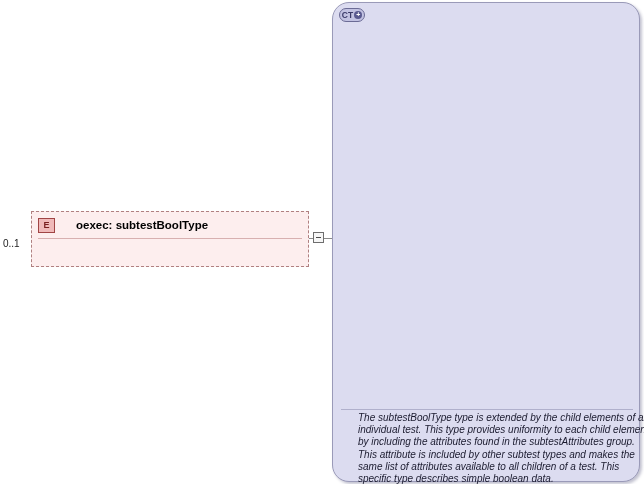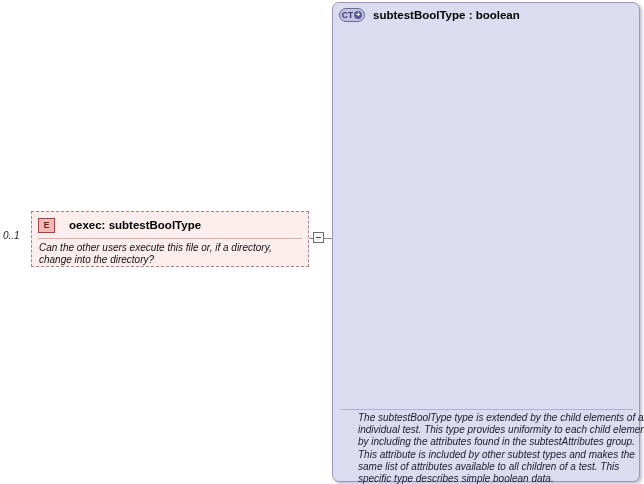--- a/index.html
+++ b/index.html
@@ -24,49 +24,49 @@
   #element-header{
     position:absolute;left:0;top:0;right:0;height:26px;
     display:flex;align-items:center;padding-left:6px;box-sizing:border-box;
   }
   .badge-e{
     width:17px;height:15px;border:1px solid #a04444;background:#f0b9b9;
     color:#7a1f1f;font-size:9px;font-weight:bold;
     display:flex;align-items:center;justify-content:center;
     box-sizing:border-box;
   }
-  #element-name{margin-left:14px;font-size:11.5px;font-weight:bold;color:#000;}
+  #element-name{margin-left:21px;font-size:11.5px;font-weight:bold;color:#000;}
   #element-type{font-size:11.5px;font-weight:bold;color:#000;}
   #element-divider{
     position:absolute;left:6px;right:6px;top:26px;height:1px;background:#d8b0b0;
   }
   #element-doc{
     position:absolute;left:7px;right:7px;top:30px;
     font-style:italic;font-size:10px;line-height:12px;color:#111;
   }
   #cardinality{
-    position:absolute;left:3px;top:230px;font-style:italic;font-size:10px;color:#222;
+    position:absolute;left:3px;top:238px;font-size:10px;color:#222;
   }
   
   #conn-line-a{position:absolute;left:309px;top:238px;width:5px;height:1px;background:#8a8a8a;}
   #conn-box{
     position:absolute;left:313px;top:232px;width:11px;height:11px;
     border:1px solid #6e6e6e;background:#f6f6f6;box-sizing:border-box;
   }
   #conn-box:before{
     content:"";position:absolute;left:2px;top:4px;width:5px;height:1px;background:#4a4a4a;
   }
   #conn-line-b{position:absolute;left:324px;top:238px;width:9px;height:1px;background:#8a8a8a;}
 
   
   #ct-panel{
     position:absolute;left:332px;top:2px;width:308px;height:480px;
     background:#dcdcf0;
     border:1px solid #9a9ab8;
-    border-radius:7px;
+    border-radius:17px;
     box-shadow:2px 2px 3px rgba(120,120,150,.45);
     box-sizing:border-box;
   }
   #ct-header{
     position:absolute;left:6px;top:5px;display:flex;align-items:center;
   }
   .badge-ct{
     width:26px;height:14px;border:1px solid #6b6b95;border-radius:7px;
     background:#c2c2e2;color:#3a3a68;font-size:8.5px;font-weight:bold;
     display:flex;align-items:center;justify-content:center;gap:1px;
@@ -92,35 +92,33 @@
 
   <div id="cardinality">0..1</div>
 
   <div id="element-box">
     <div id="element-header">
       <span class="badge-e">E</span>
       <span id="element-name">oexec</span>
       <span id="element-type">: subtestBoolType</span>
     </div>
     <div id="element-divider"></div>
-    <div id="element-doc">Can the other users execute this file or, if a directory, change into the directory?</div>
   </div>
 
   <div id="conn-line-a"></div>
   <div id="conn-box"></div>
   <div id="conn-line-b"></div>
 
   <div id="ct-panel">
 
     <div id="ct-header">
       <span class="badge-ct">
         <span>CT</span>
         <span class="plus-dot">+</span>
       </span>
-      <span id="ct-title">subtestBoolType : boolean</span>
     </div>
 
     <div id="ct-doc-divider" style="left:8px;top:406px;width:292px;"></div>
     <div id="ct-doc" style="left:8px;top:409px;">The subtestBoolType type is extended by the child elements of an individual test.  This type provides uniformity to each child element by including the attributes found in the subtestAttributes group.  This attribute is included by other subtest types and makes the same list of attributes available to all children of a test.  This specific type describes simple boolean data.</div>
 
   </div>
 
 </div>
 
 </body></html>

